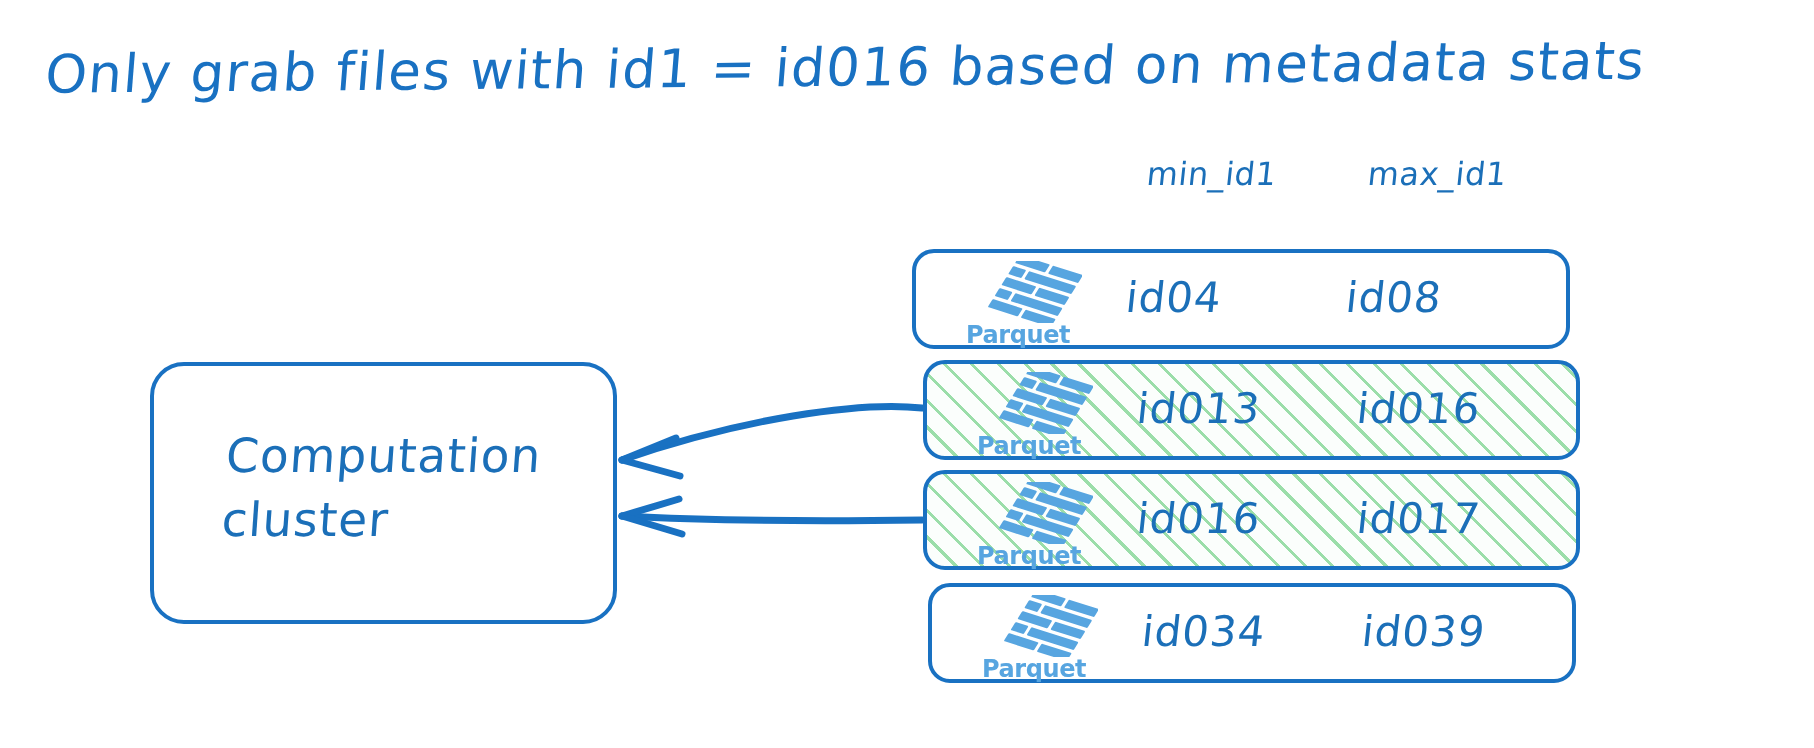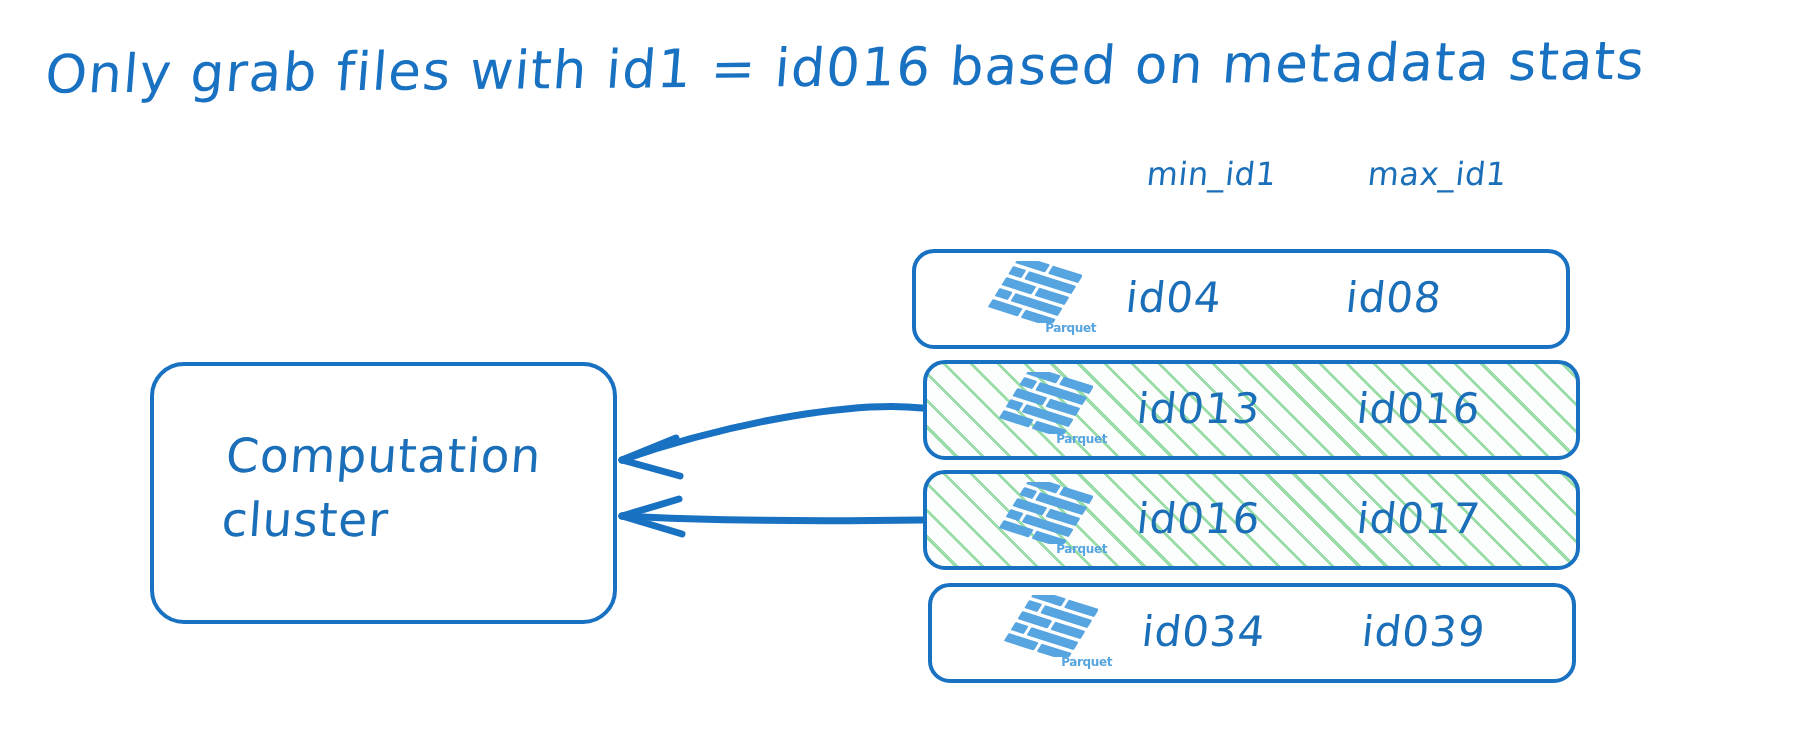--- a/index.html
+++ b/index.html
@@ -82,23 +82,23 @@
     left: 18px;
     top: 0px;
     width: 98px;
     height: 62px;
   }
   .parquet-word {
     position: absolute;
     left: 0;
     top: 60px;
     width: 130px;
-    text-align: right;
+    text-align: left;
     font-family: "DejaVu Sans", sans-serif;
-    font-size: 12px;
+    font-size: 24px;
     font-weight: bold;
     letter-spacing: -0.4px;
     color: #57a5e0;
   }
 
   
   .cell-value {
     position: absolute;
     top: 20px;
     font-size: 42px;

